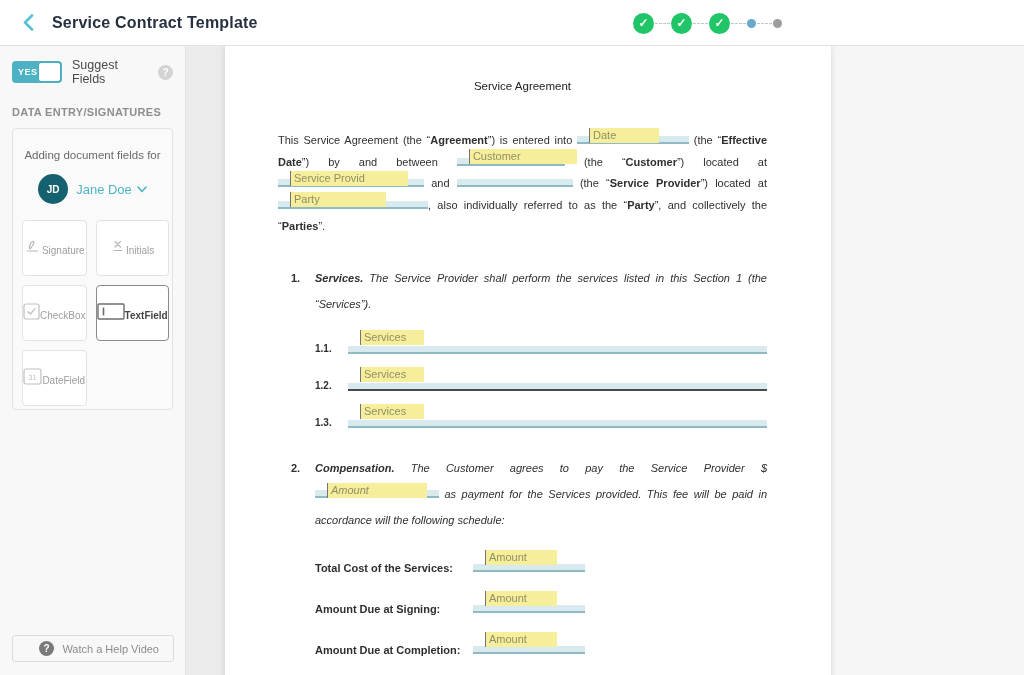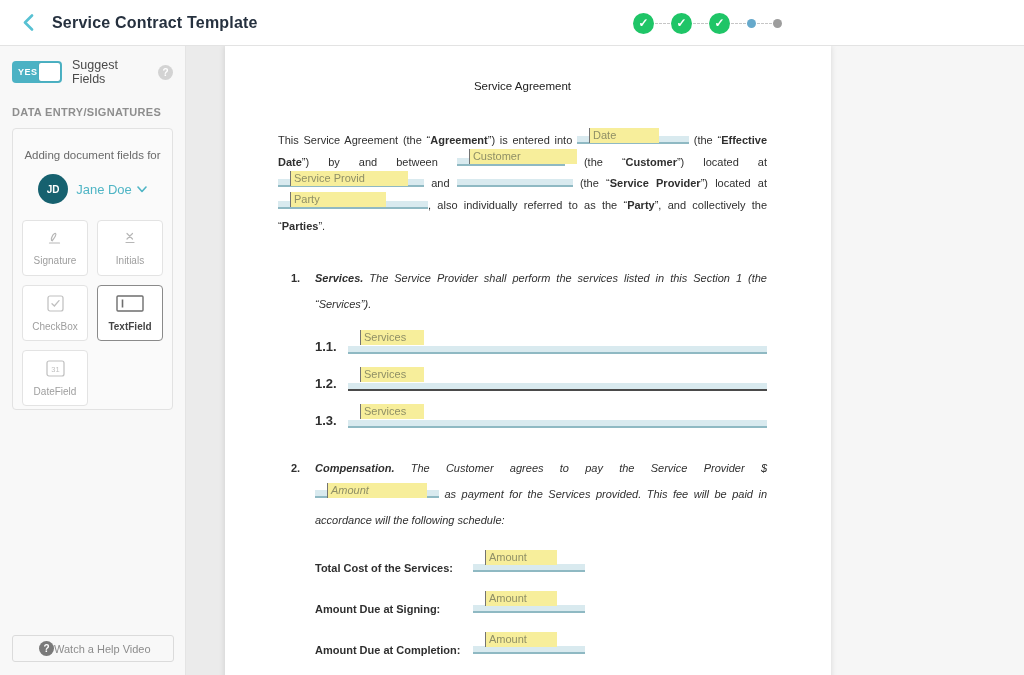--- a/index.html
+++ b/index.html
@@ -36,42 +36,42 @@
   .side-heading { margin:20px 12px 10px 12px; font-size:11px; font-weight:bold; color:#8E8E8E; letter-spacing:.3px; }
   .assign-card { margin:0 12px; background:#FAFAFA; border:1px solid #E2E2E2; border-radius:4px; padding:20px 0 1px; }
   .caption { text-align:center; font-size:11.5px; color:#6B6B6B; }
   .assignee-row { display:flex; align-items:center; justify-content:center; margin-top:13px; cursor:pointer; }
   .avatar { width:30px; height:30px; border-radius:50%; background:#16616F; color:#FFF;
             display:flex; align-items:center; justify-content:center; font-size:10px; font-weight:bold; }
   .aname { margin-left:8px; font-size:13px; color:#4FB5C5; }
   .assignee-row svg { margin-left:5px; }
   .tools { display:grid; grid-template-columns:1fr 1fr; gap:9px 9px; margin:16px 9px 2px; }
   .tool { background:#FFF; border:1px solid #E3E3E3; border-radius:4px; height:56px; cursor:pointer;
-          display:flex; flex-direction:column; align-items:center; justify-content:center; }
+          display:flex; flex-direction:row; align-items:center; justify-content:center; }
   .tool .tlabel { margin-top:5px; font-size:10px; color:#9E9E9E; }
   .tool.selected { border:1.5px solid #8A8A8A; }
   .tool.selected .tlabel { color:#454545; font-weight:bold; }
   .help-btn { position:absolute; left:12px; bottom:13px; width:162px; height:27px; background:transparent;
               border:1px solid #DBDBDB; border-radius:3px; display:flex; align-items:center;
               padding:0 0 0 26px; cursor:pointer; font-family:inherit; }
-  .help-text { flex:1; text-align:left; font-size:11px; color:#8C8C8C; padding-right:14px; }
+  .help-text { flex:1; text-align:right; font-size:11px; color:#8C8C8C; padding-right:14px; }
 
   
   .canvas { position:absolute; top:46px; left:186px; right:0; bottom:0; background:#F6F6F6; }
   .canvas::before { content:""; position:absolute; left:0; top:0; bottom:0; width:39px; background:#EBEBEB; }
   .page { position:absolute; left:39px; top:0; width:606px; bottom:-40px; background:#FFF;
           box-shadow:0 0 6px rgba(0,0,0,.13); overflow:hidden; }
   .doc { padding:26px 64px 40px 53px; font-size:11px; color:#2F2F2F; }
   .doc-title { text-align:center; font-weight:normal; font-size:11.5px; color:#222; margin-top:8px; }
   .intro { margin-top:38px; text-align:justify; line-height:21.5px; }
   .item { display:flex; margin-top:27px; }
   .item .num { flex:0 0 37px; padding-left:13px; font-weight:bold; line-height:26px; }
   .item .ibody { flex:1; text-align:justify; line-height:26px;font-style:italic; }
   .sub { display:flex; align-items:flex-end; margin:13px 0 0 37px; height:24px; }
-  .sub .snum { flex:0 0 33px; font-weight:bold; font-size:13px; }
+  .sub .snum { flex:0 0 33px; font-weight:bold; font-size:10px; }
   .sub .fieldwrap { flex:1; }
   .sched { display:flex; align-items:flex-end; margin:17px 0 0 37px; height:24px; }
   .slabel { flex:0 0 158px; font-weight:bold; white-space:nowrap; }
 
   
   .field { display:inline-block; position:relative; }
   .blank { display:inline-block; height:8px; background:#D9EAEF; border-bottom:2px solid #8FB9C3; vertical-align:baseline; }
   .blank.full { display:block; width:100%; }
   .blank.dark { border-bottom-color:#4A4A4A; }
   .tag { position:absolute; left:12px; bottom:9px; height:15px; line-height:14px; font-size:11px;

